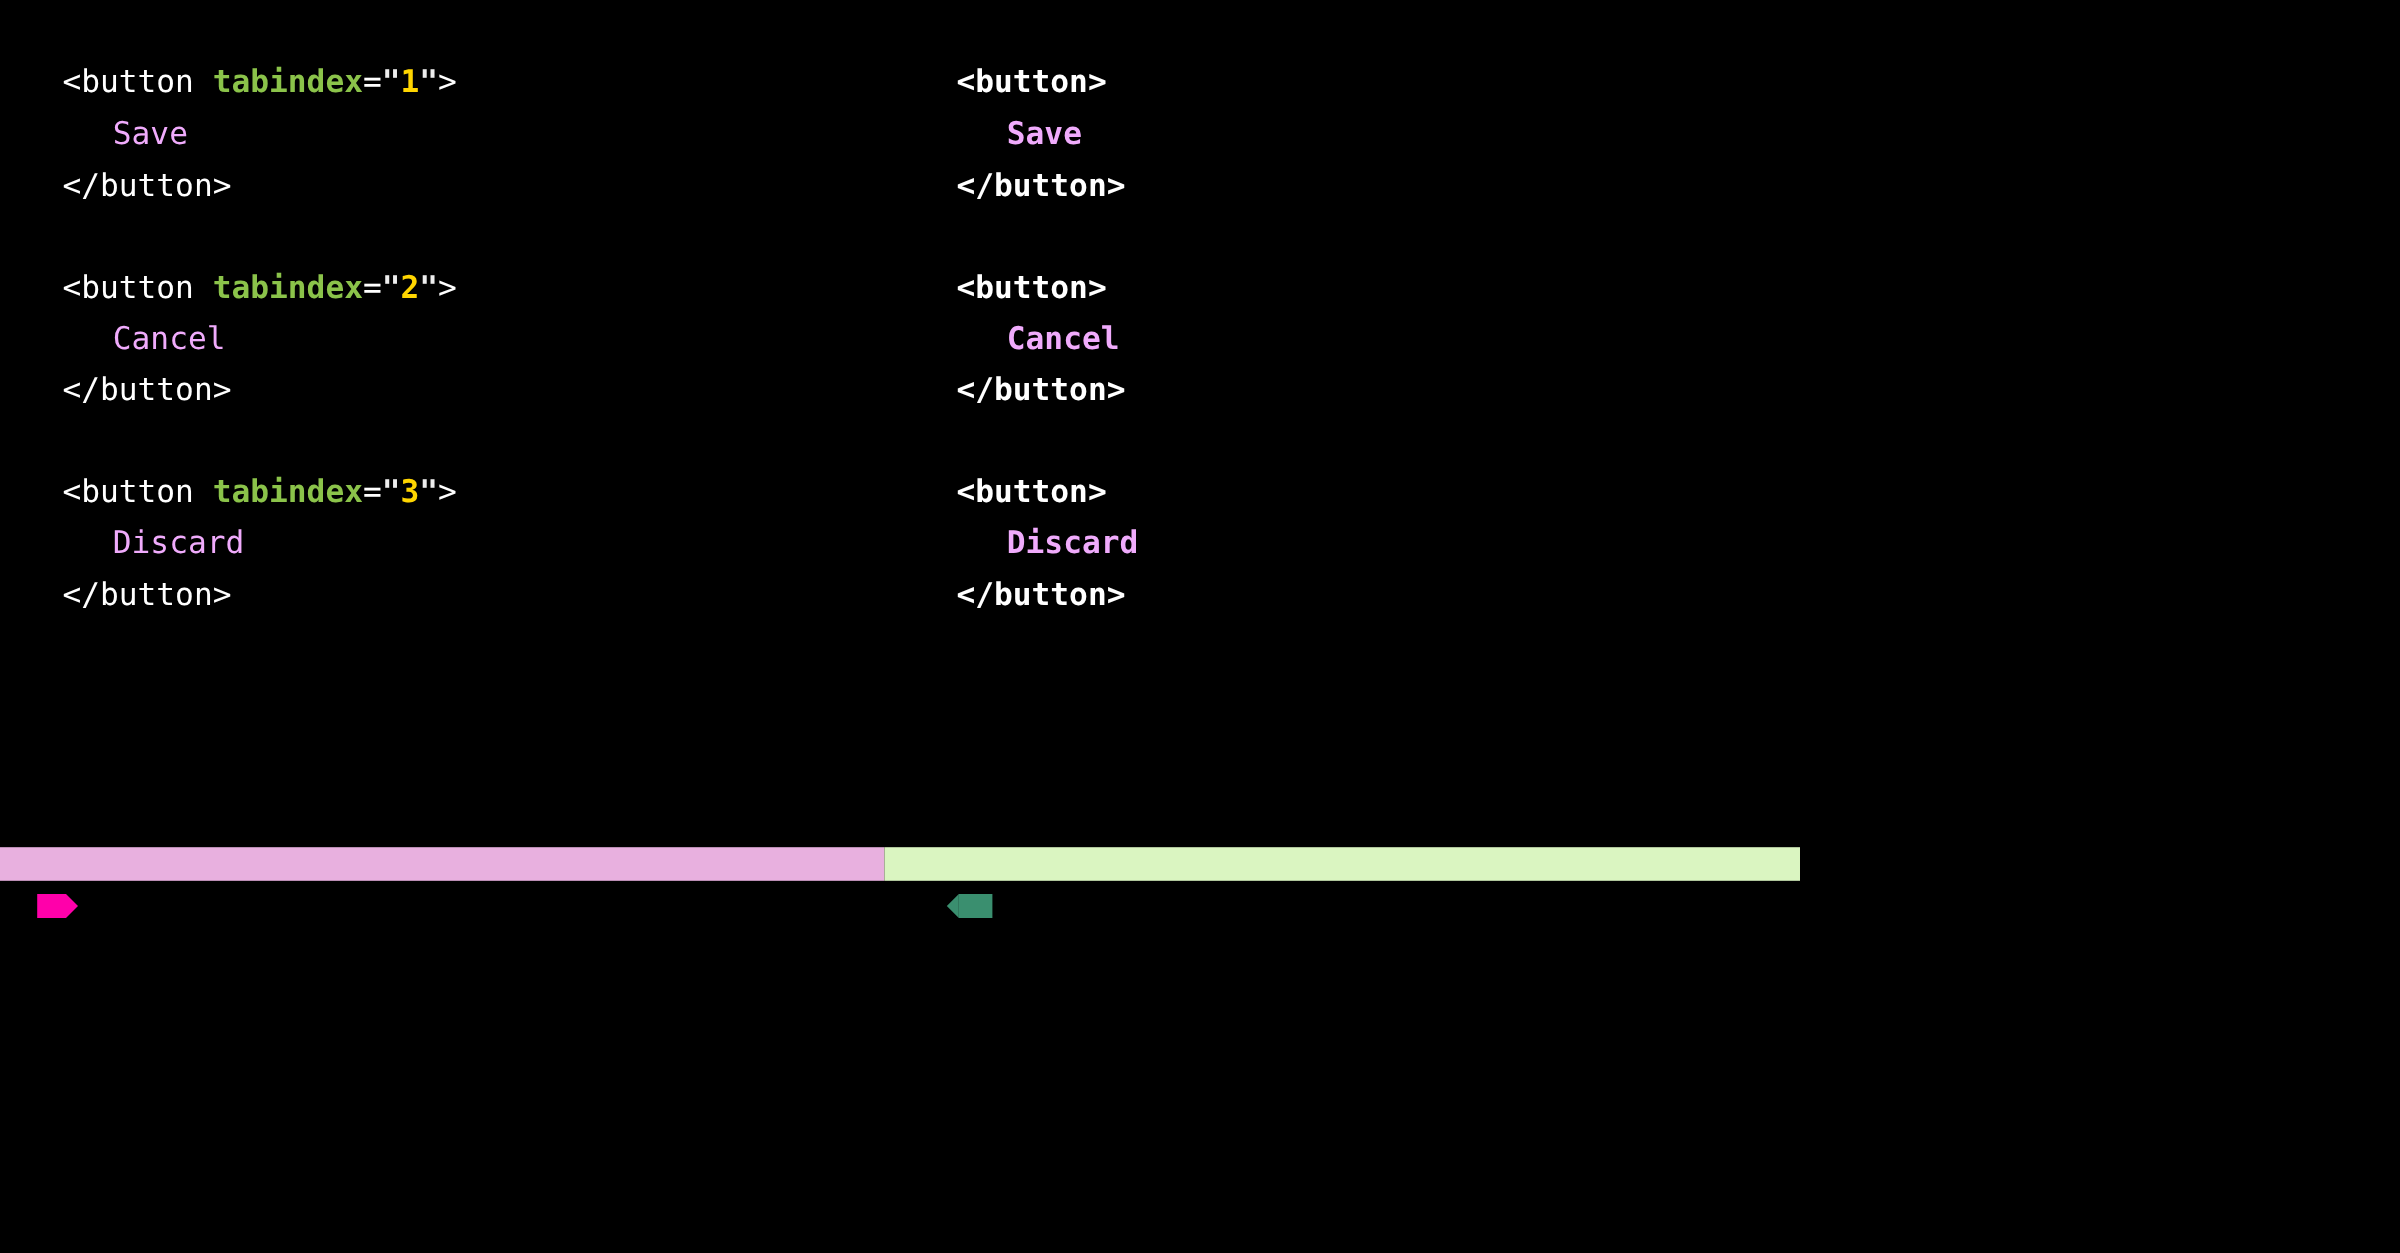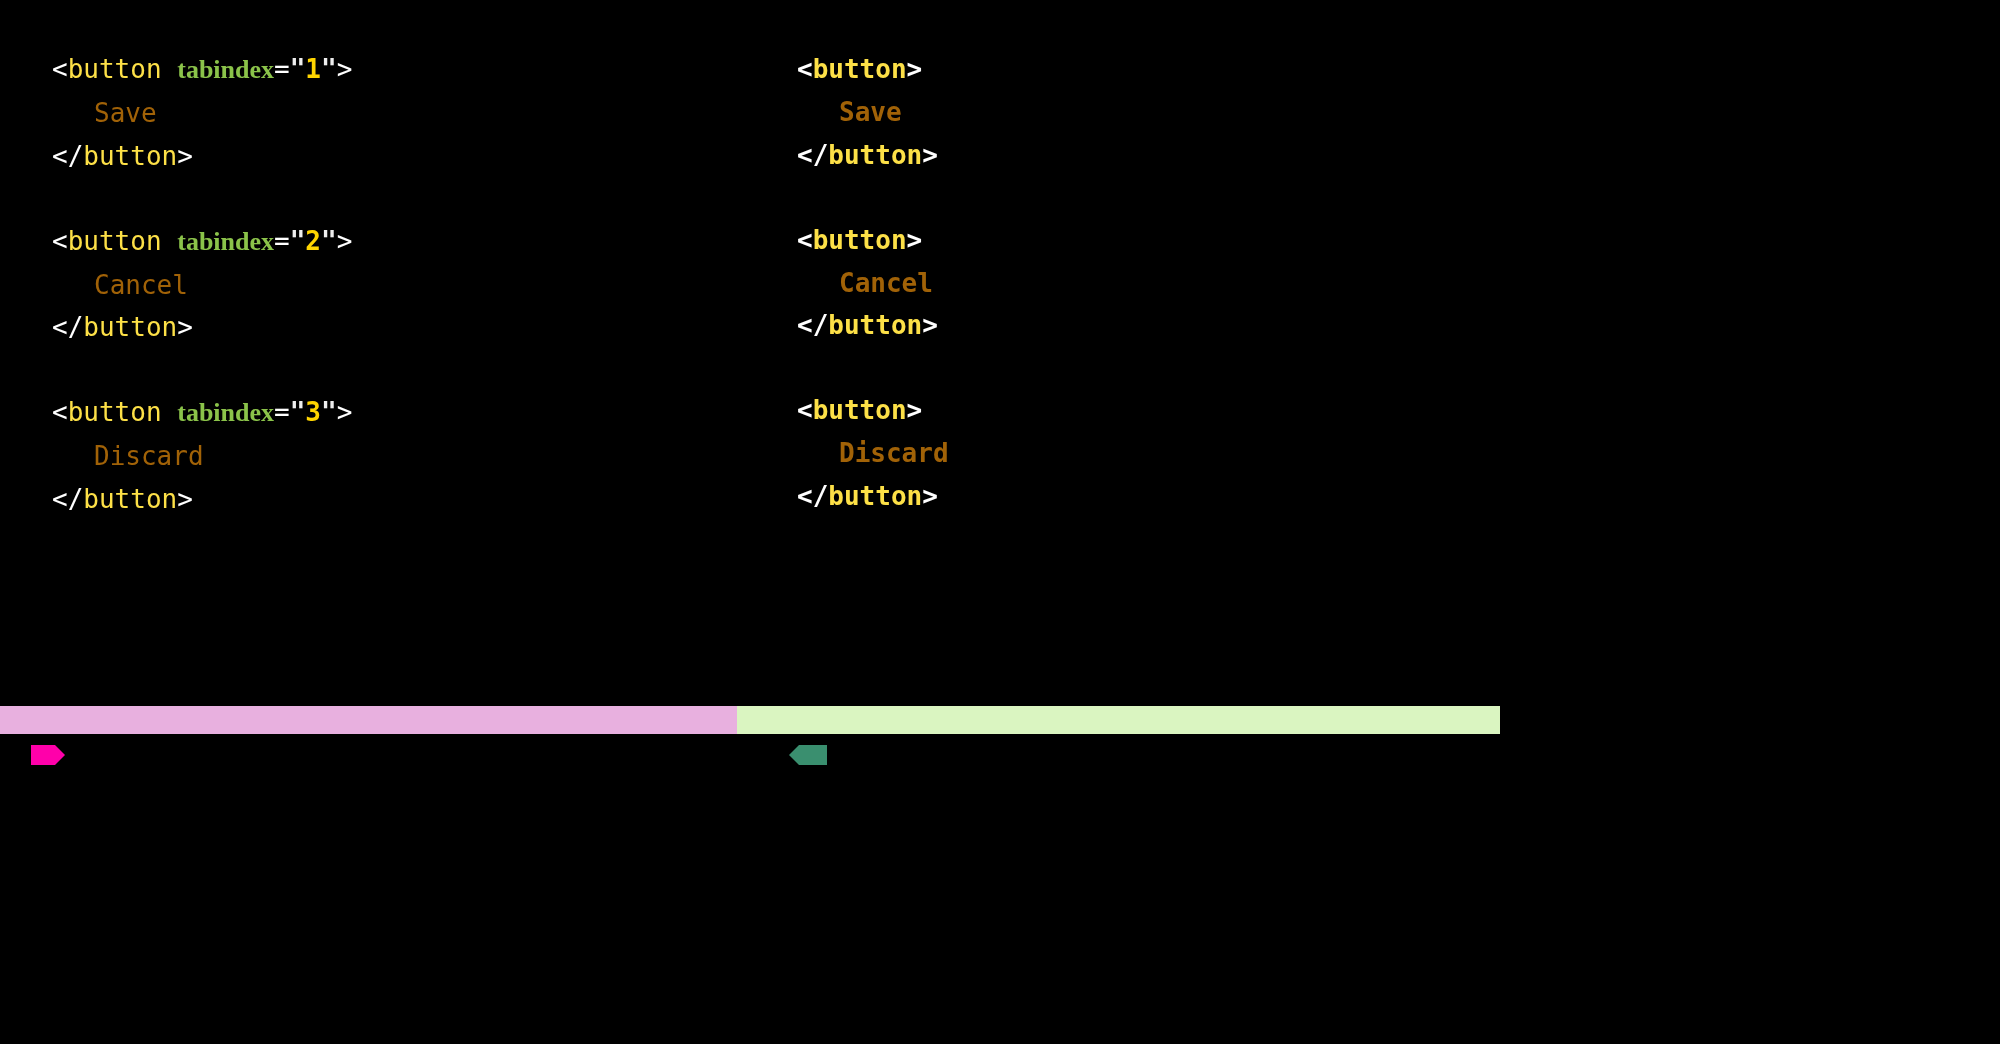--- a/index.html
+++ b/index.html
@@ -36,26 +36,26 @@
     .code-block {
       margin-bottom: 42px;
     }
     .code-line {
       white-space: pre;
     }
     .indent {
       padding-left: 42px;
     }
     .c-punct { color: #ffffff; }
-    .c-tag { color: #fde047; }
-    .c-attr-name { color: #8bc34a; font-weight: bold; font-family: Liberation Serif, serif; }
+    .c-tag { color: #ffffff; }
+    .c-attr-name { color: #8bc34a; font-weight: bold; }
     .c-attr-eq { color: #ffffff; }
     .c-attr-quote { color: #eeeeee; font-weight: bold; }
     .c-attr-val { color: #ffd500; font-weight: bold; }
-    .c-text { color: #a16207; }
+    .c-text { color: #f0abfc; }
 
     .status-bar {
       position: absolute;
       bottom: 49px;
       left: 0;
       right: 0;
       height: 28px;
       display: flex;
     }
     .status-left {

